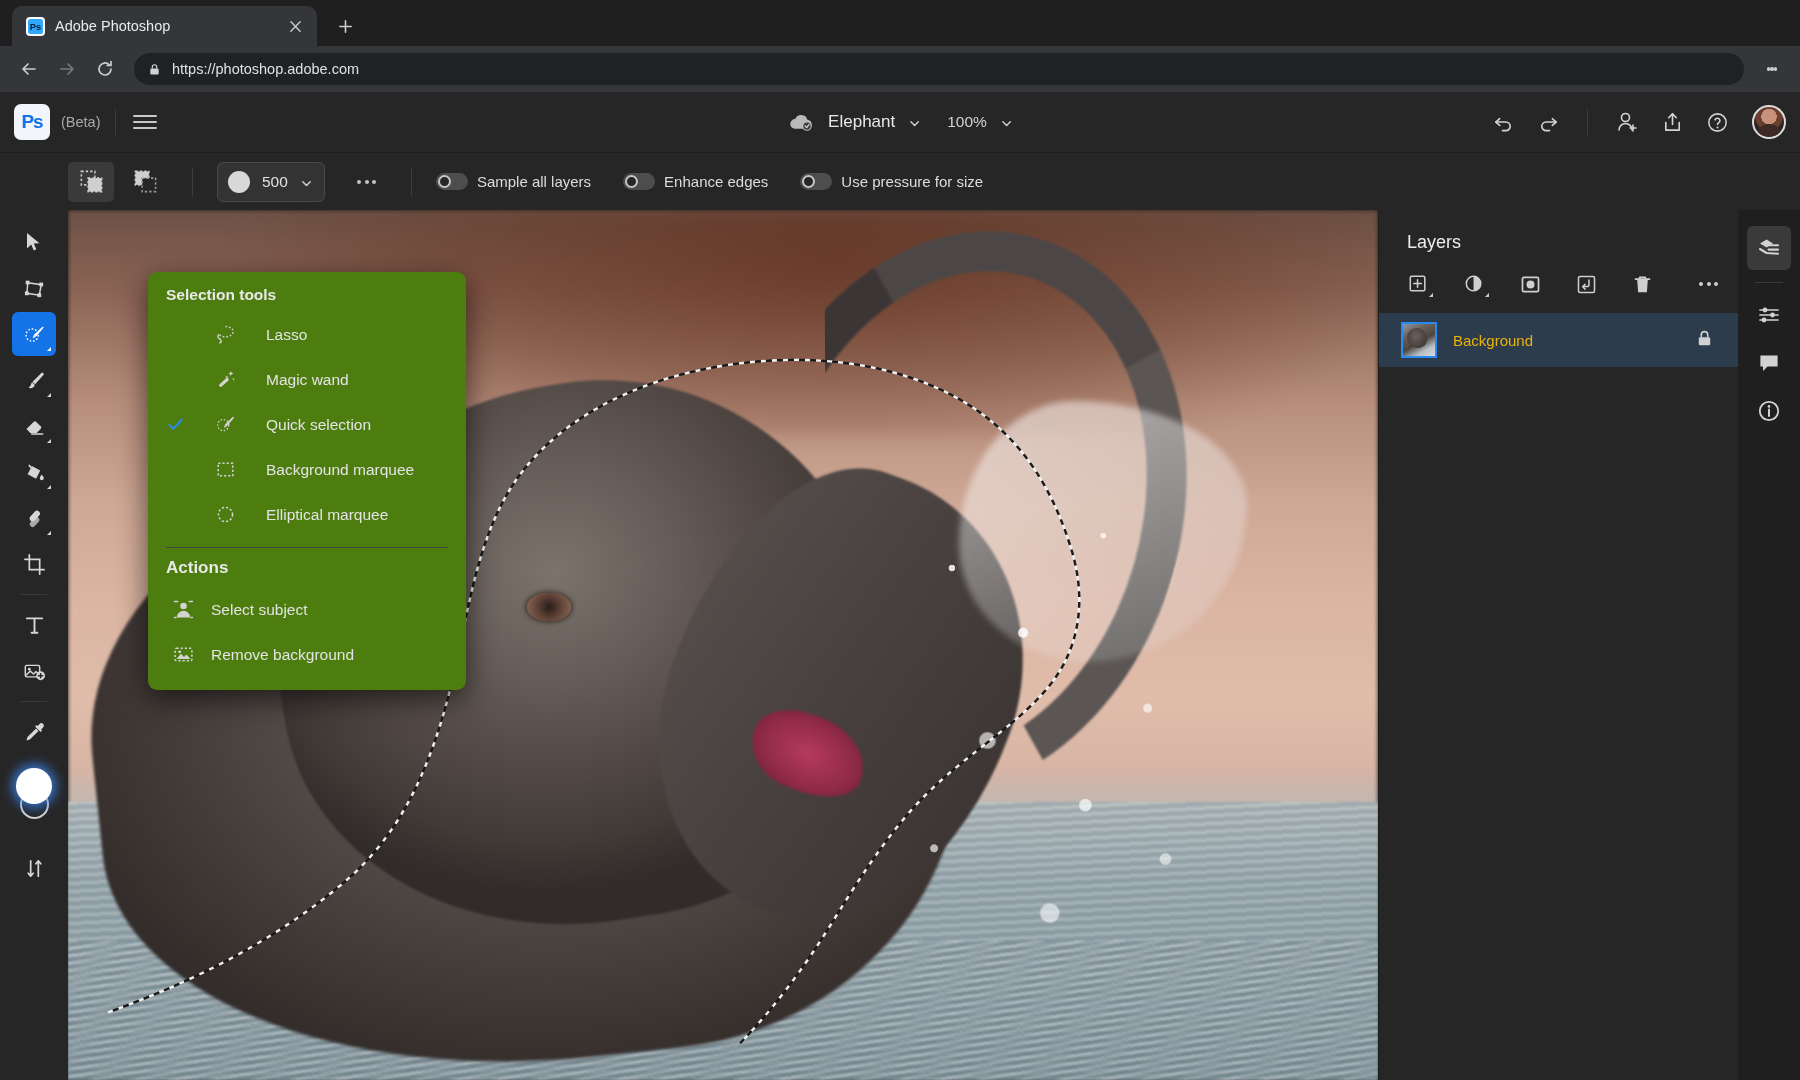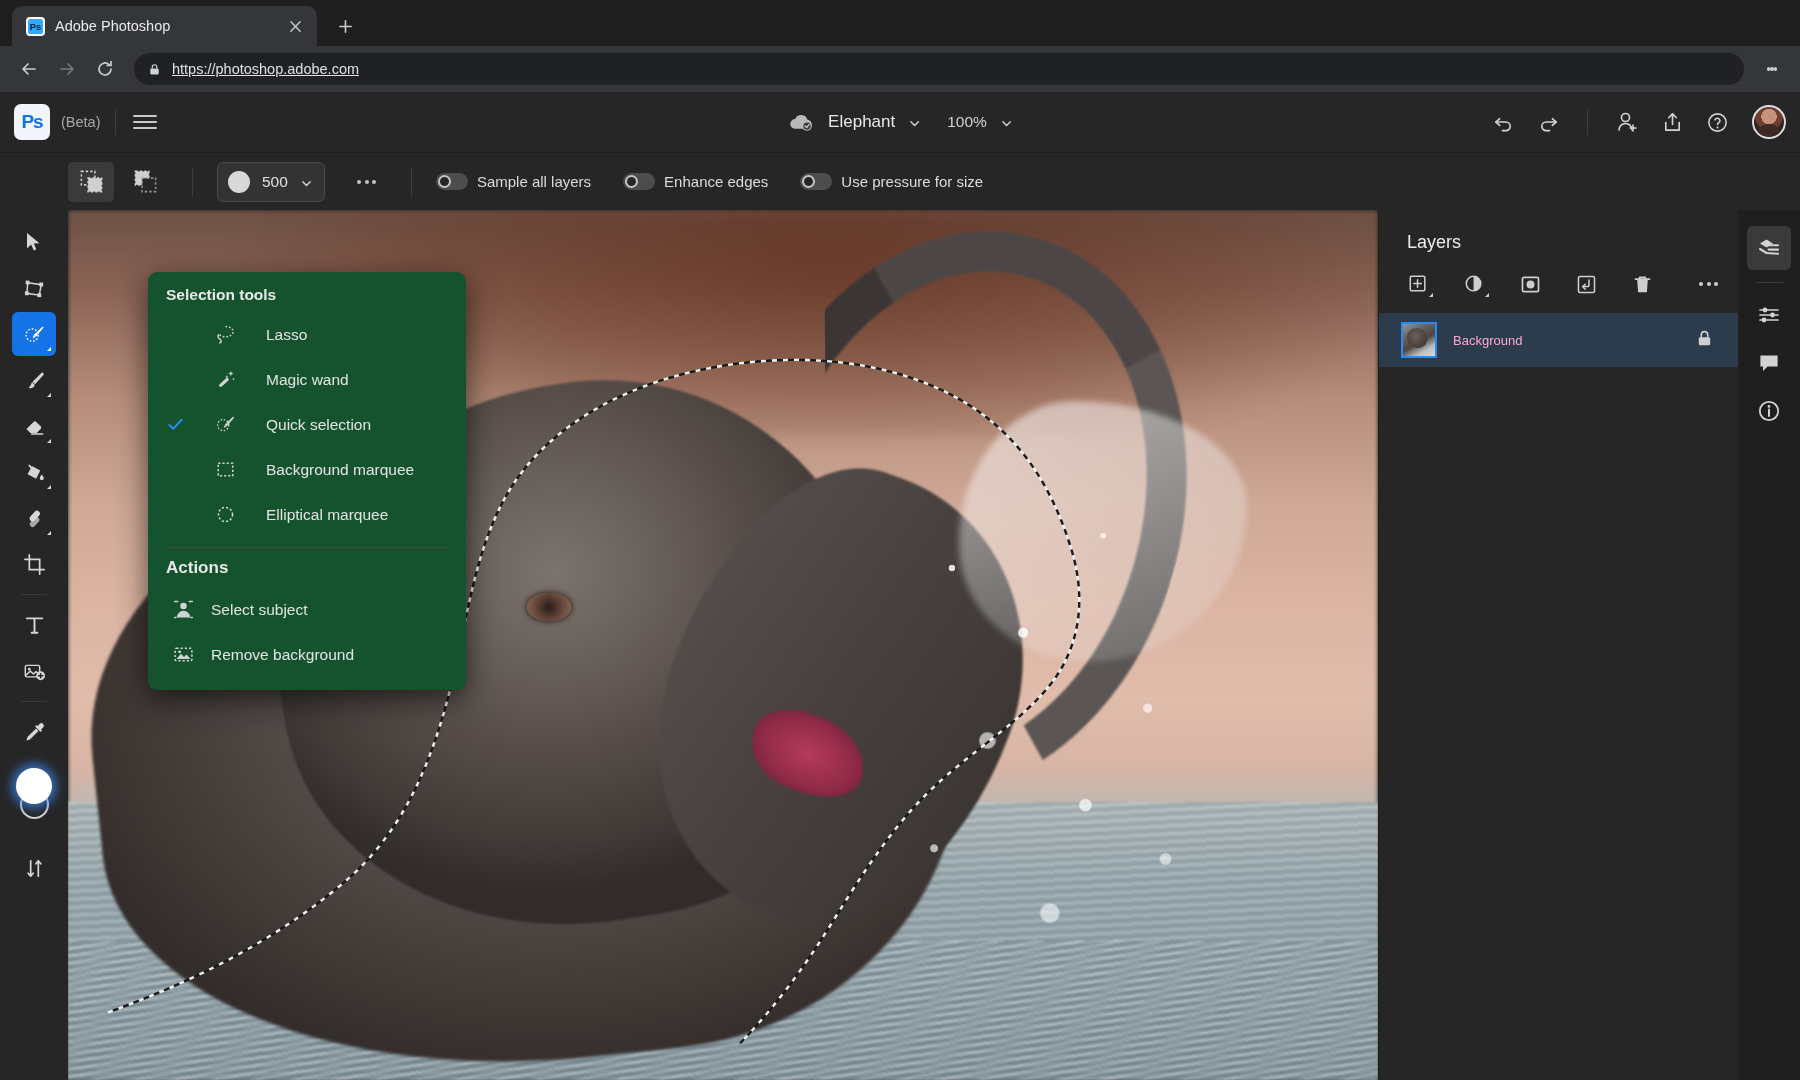--- a/index.html
+++ b/index.html
@@ -20,21 +20,21 @@
   }
   .tab-favicon {
     width:19px; height:19px; border-radius:4px; background:#fff;
     display:flex; align-items:center; justify-content:center; flex:0 0 19px;
   }
   .tab-favicon svg { display:block; }
   .tab-title { font-size:14.5px; color:#e8eaed; flex:1; white-space:nowrap; overflow:hidden; text-overflow:ellipsis; }
   .tab-close { width:20px; height:20px; display:flex; align-items:center; justify-content:center; color:#c9ccd1; flex:0 0 20px; border-radius:50%; }
   .newtab { width:32px; height:32px; margin-left:12px; margin-bottom:4px; display:flex; align-items:center; justify-content:center; color:#c9ccd1; border-radius:50%; }
 
-  .toolbar { height:46px; background:#35363a; display:flex; align-items:center; padding:0 12px; gap:4px;text-decoration:underline; }
+  .toolbar { height:46px; background:#35363a; display:flex; align-items:center; padding:0 12px; gap:4px; }
   .nav-btn { width:34px; height:34px; display:flex; align-items:center; justify-content:center; color:#c9ccd1; border-radius:50%; flex:0 0 34px; }
   .nav-btn.dim { color:#76797d; }
   .omnibox {
     flex:1; height:32px; background:#202124; border-radius:16px;
     display:flex; align-items:center; padding:0 14px; gap:11px; margin:0 8px;
   }
   .omnibox .url { font-size:14.5px; color:#dfe1e5; white-space:nowrap; }
   .kebab { width:32px; height:32px; display:flex; align-items:center; justify-content:center; color:#c9ccd1; flex:0 0 32px; }
   .kebab .dot { width:3.5px; height:3.5px; border-radius:50%; background:#c9ccd1; margin:1.6px 0; }
 
@@ -220,21 +220,21 @@
   }
   
   .ants {
     position:absolute; inset:0; pointer-events:none;
   }
   .ants svg { width:100%; height:100%; display:block; }
 
   
   .menu {
     position:absolute; left:80px; top:62px; width:318px;
-    background:#14532d; border-radius:9px; padding:14px 0 13px 0;
+    background:#4d7c0f; border-radius:9px; padding:14px 0 13px 0;
     box-shadow:0 9px 30px rgba(0,0,0,.62); z-index:40;
   }
   .menu-title { font-size:15.5px; font-weight:bold; color:#e9e9e9; padding:0 18px 8px 18px; }
   .menu-item {
     height:45px; display:flex; align-items:center; gap:28px; padding:0 18px 0 18px; position:relative;
   }
   .menu-check { width:18px; flex:0 0 18px; display:flex; align-items:center; justify-content:center; color:#2a8af0; }
   .menu-ic { width:26px; flex:0 0 26px; display:flex; align-items:center; justify-content:center; color:#d2d2d2; }
   .menu-label { font-size:15.5px; color:#e4e4e4; }
   .menu-div { height:1px; background:#454545; margin:10px 18px 6px 18px; }
@@ -258,21 +258,21 @@
   }
   .layer-thumb {
     width:36px; height:36px; border:2px solid #2a8af0; flex:0 0 36px; overflow:hidden; position:relative;
     background:linear-gradient(150deg,#8b98a3 0%, #6b6159 30%, #4d4542 55%, #b7bfc4 78%, #d8dde0 100%);
   }
   .layer-thumb::after{
     content:""; position:absolute; left:14%; top:12%; width:62%; height:62%;
     background:radial-gradient(ellipse at 45% 40%, #6d625b 0%, #4b423e 60%, #332d2b 100%);
     border-radius:48% 52% 44% 56%;
   }
-  .layer-name { font-size:13px; color:#f9a8d4; flex:1; }
+  .layer-name { font-size:15px; color:#eab308; flex:1; }
   .lock-ic { color:#cfcfcf; }
 
   
   .right-rail {
     width:62px; background:#1f1f1f; flex:0 0 62px;
     display:flex; flex-direction:column; align-items:center; padding-top:16px; gap:4px;
   }
   .rr { width:44px; height:44px; border-radius:6px; display:flex; align-items:center; justify-content:center; color:#d2d2d2; }
   .rr.active { background:#3a3a3a; }
   .rr-sep { width:28px; height:1px; background:#3a3a3a; margin:8px 0 6px; }

